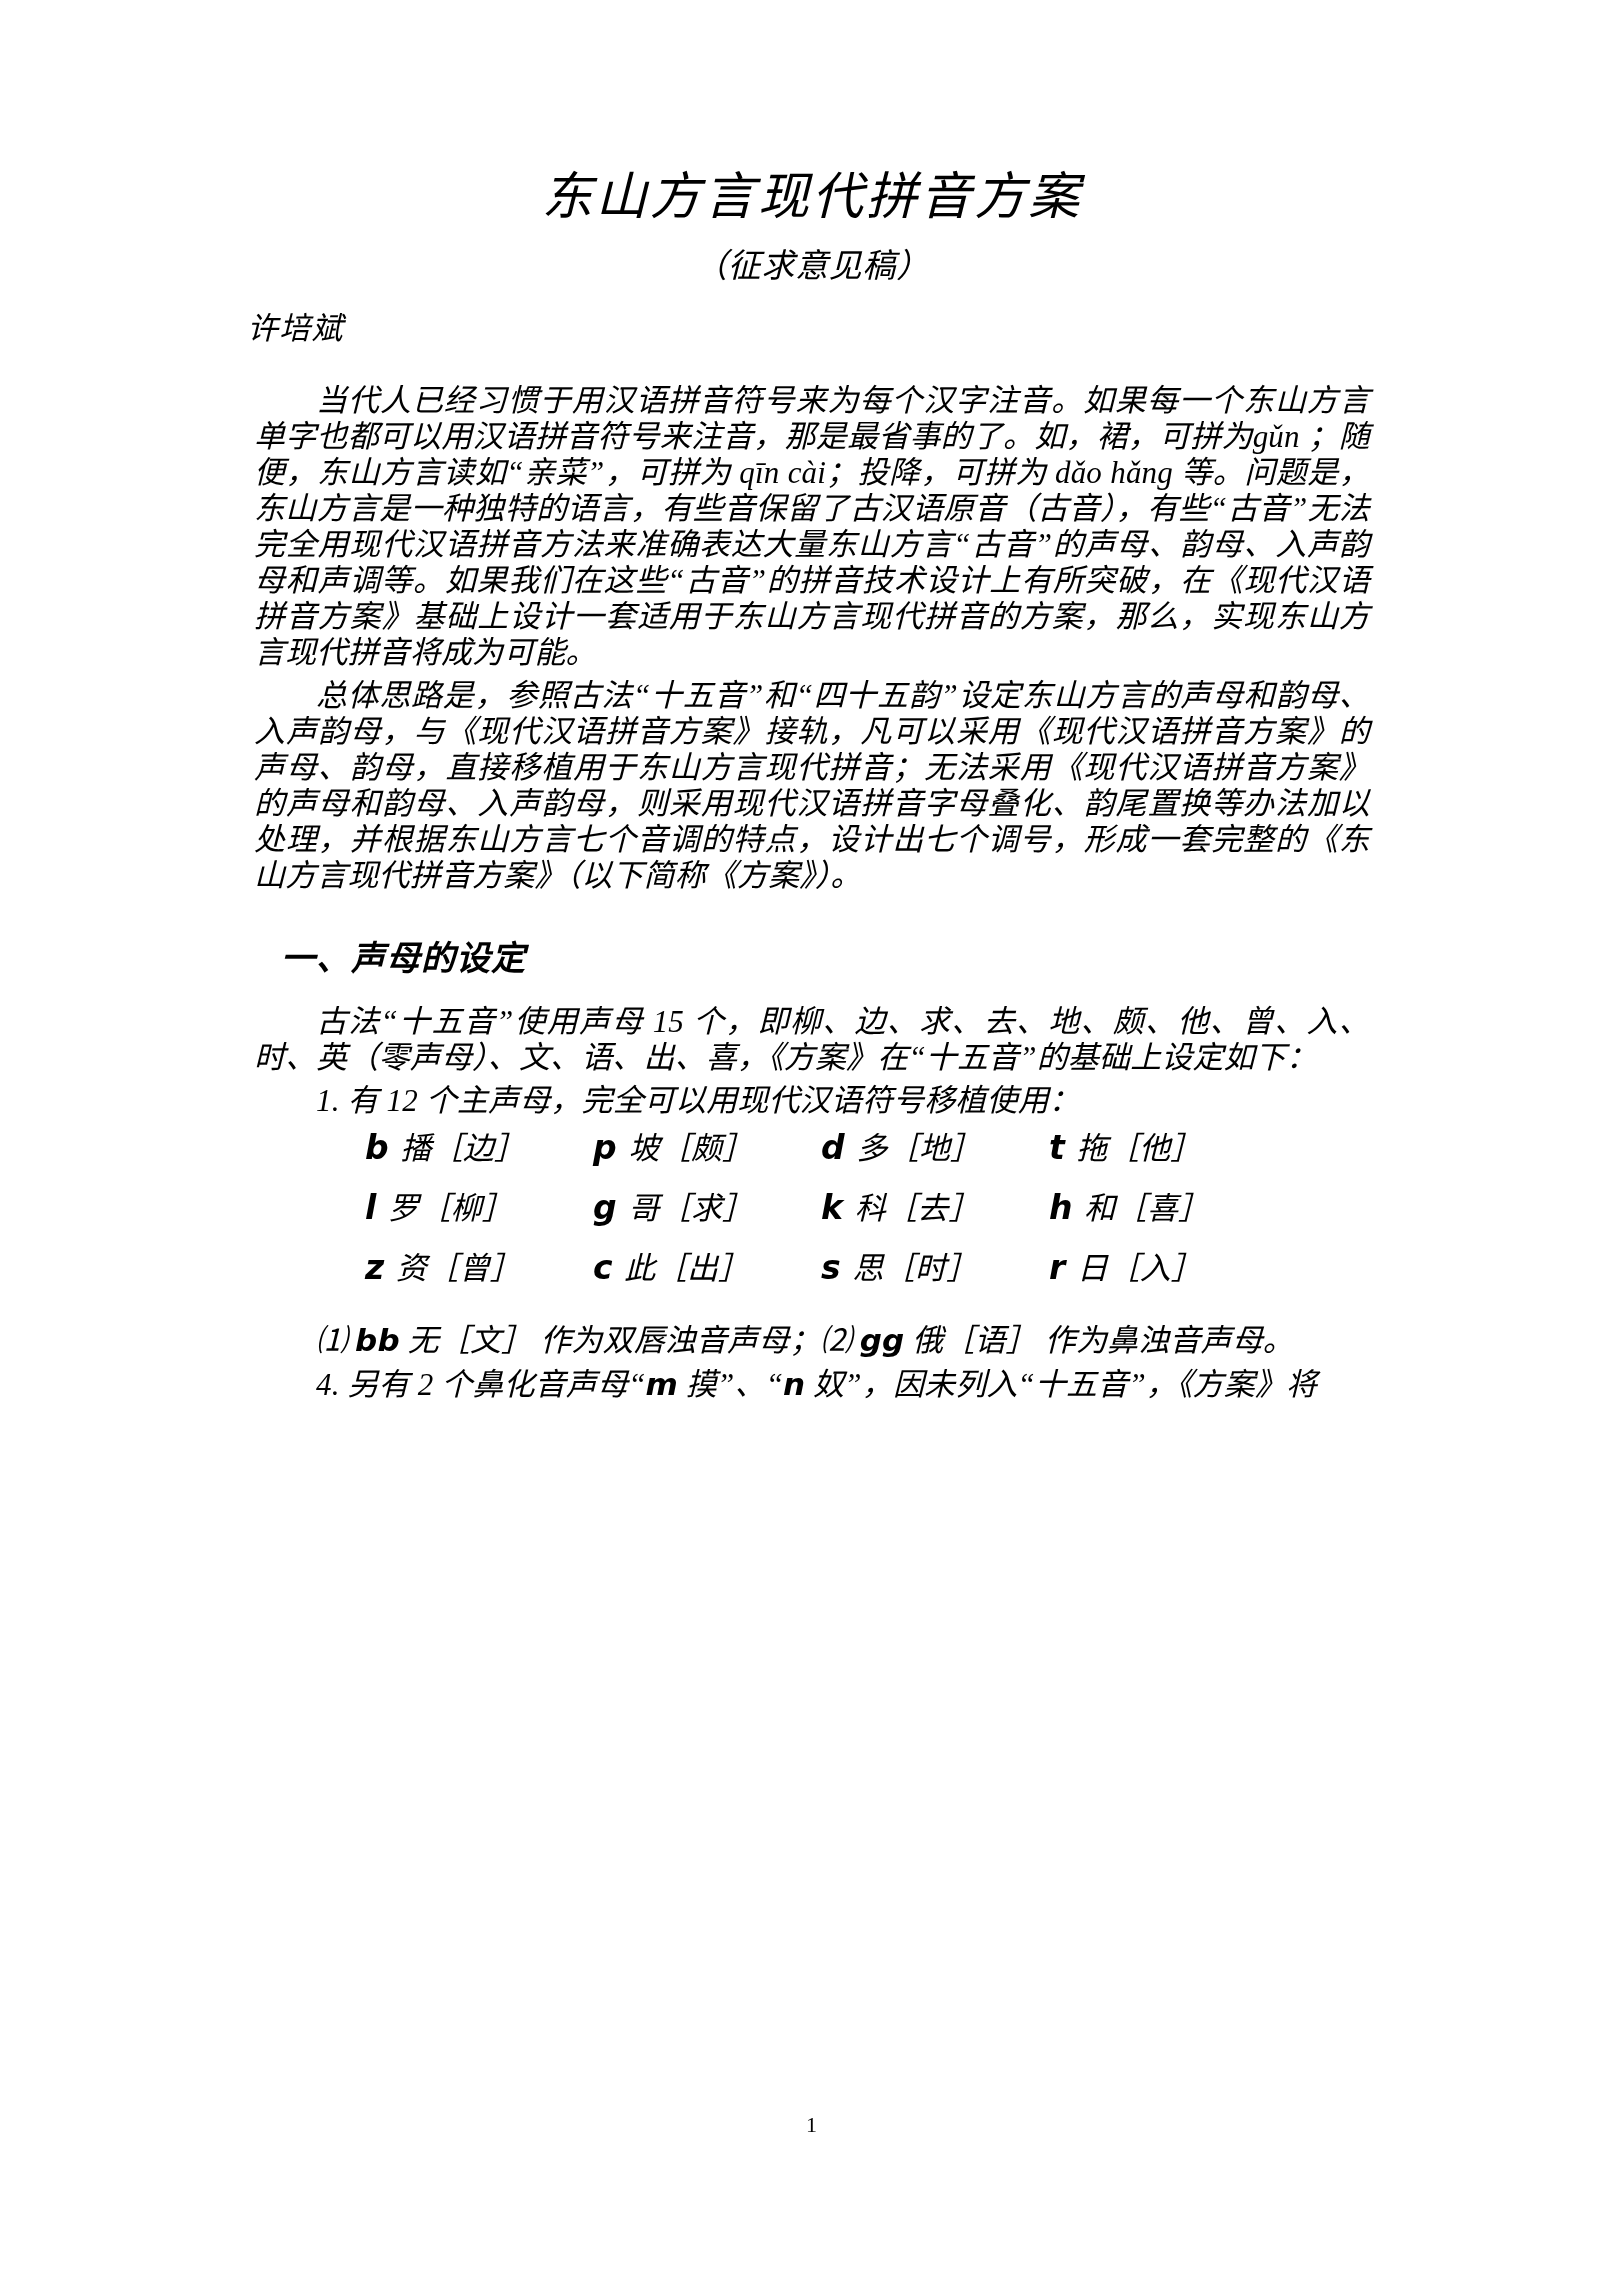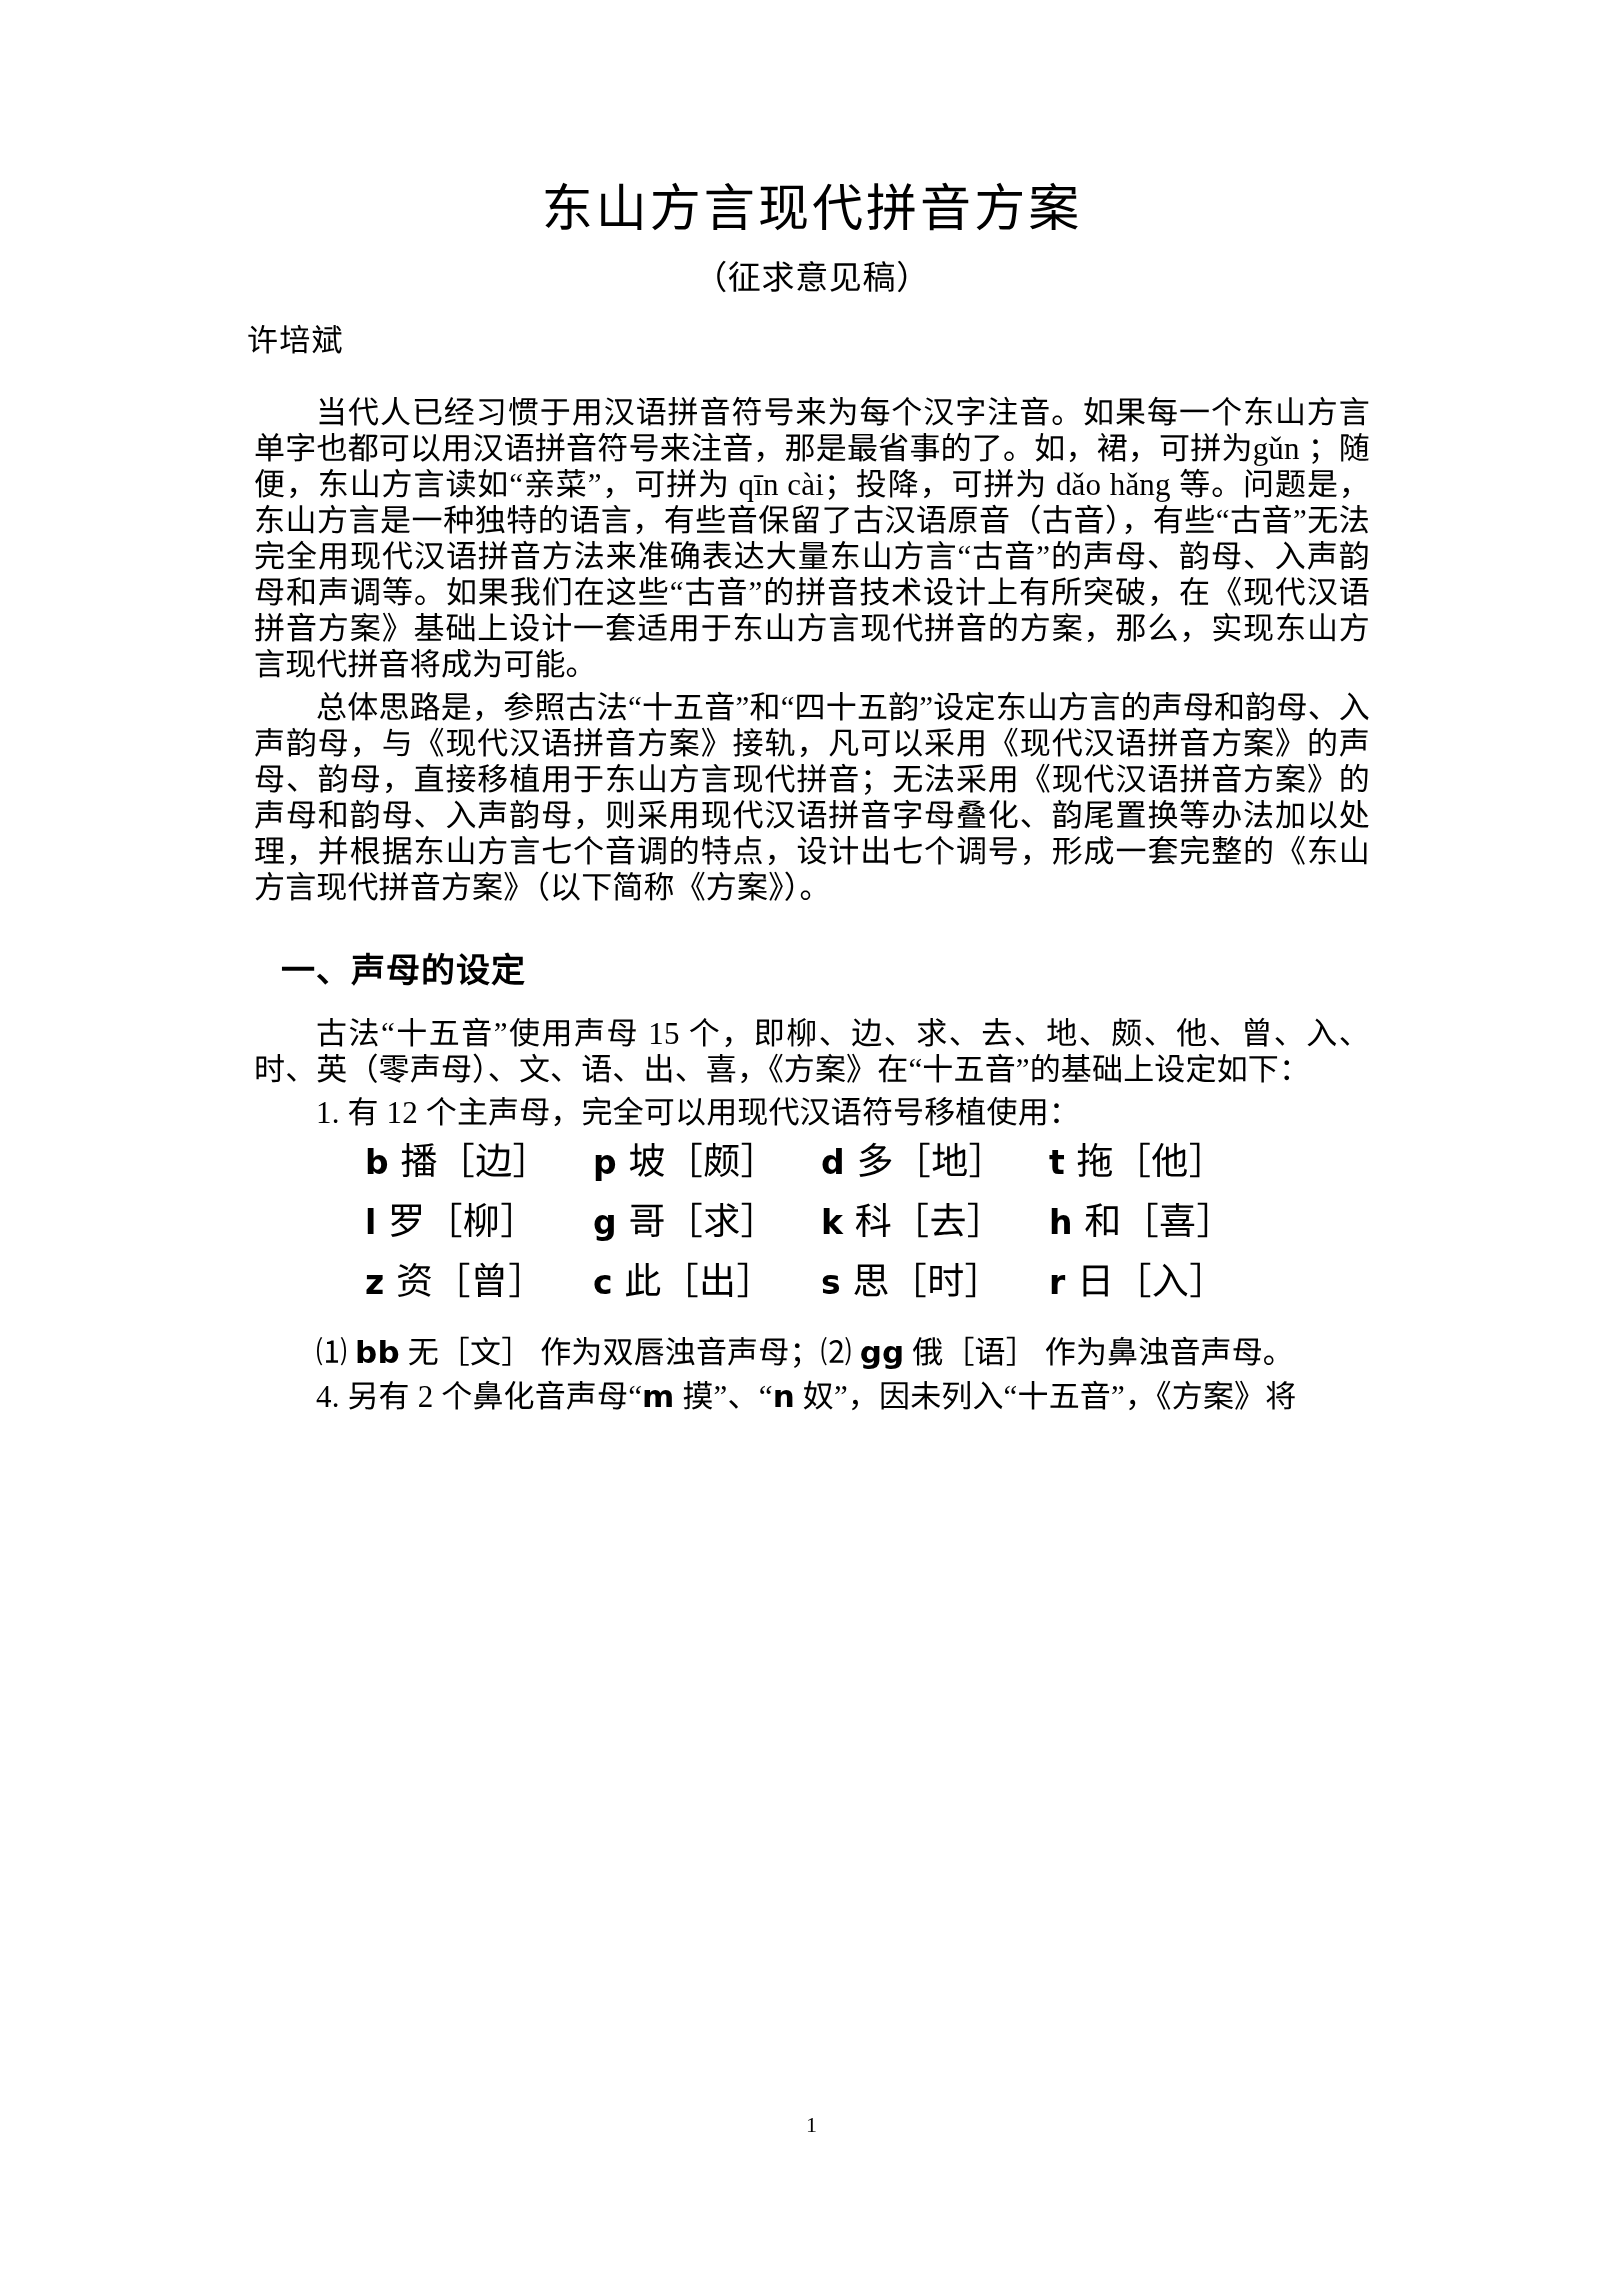--- a/index.html
+++ b/index.html
@@ -17,22 +17,23 @@
     margin: 0 auto;
     overflow: hidden;
     font-family: "Liberation Serif", "DejaVu Serif", serif;
     color: #000000;
     box-sizing: border-box;
   }
 
   .content {
     position: absolute;
     left: 247px;
-    top: 12px;
+    top: 0;
     width: 1130px;
+    font-style: italic;
   }
 
   
   .doc-title {
     text-align: center;
     font-size: 51px;
     line-height: 1.18;
     font-weight: 400;
     letter-spacing: 0.06em;
     margin: 0;
@@ -108,21 +109,21 @@
 
   .latin {
     font-family: "DejaVu Sans", "Liberation Sans", sans-serif;
     font-weight: 700;
     font-size: 33px;
     line-height: 1;
     letter-spacing: 0;
   }
 
   .gloss {
-    font-size: 37px;
+    font-size: 31px;
     line-height: 1;
     margin-left: 11.8px;
     letter-spacing: 0.01em;
   }
 
   
   .latin-inline {
     font-family: "DejaVu Sans", "Liberation Sans", sans-serif;
     font-weight: 700;
     font-size: 31px;

